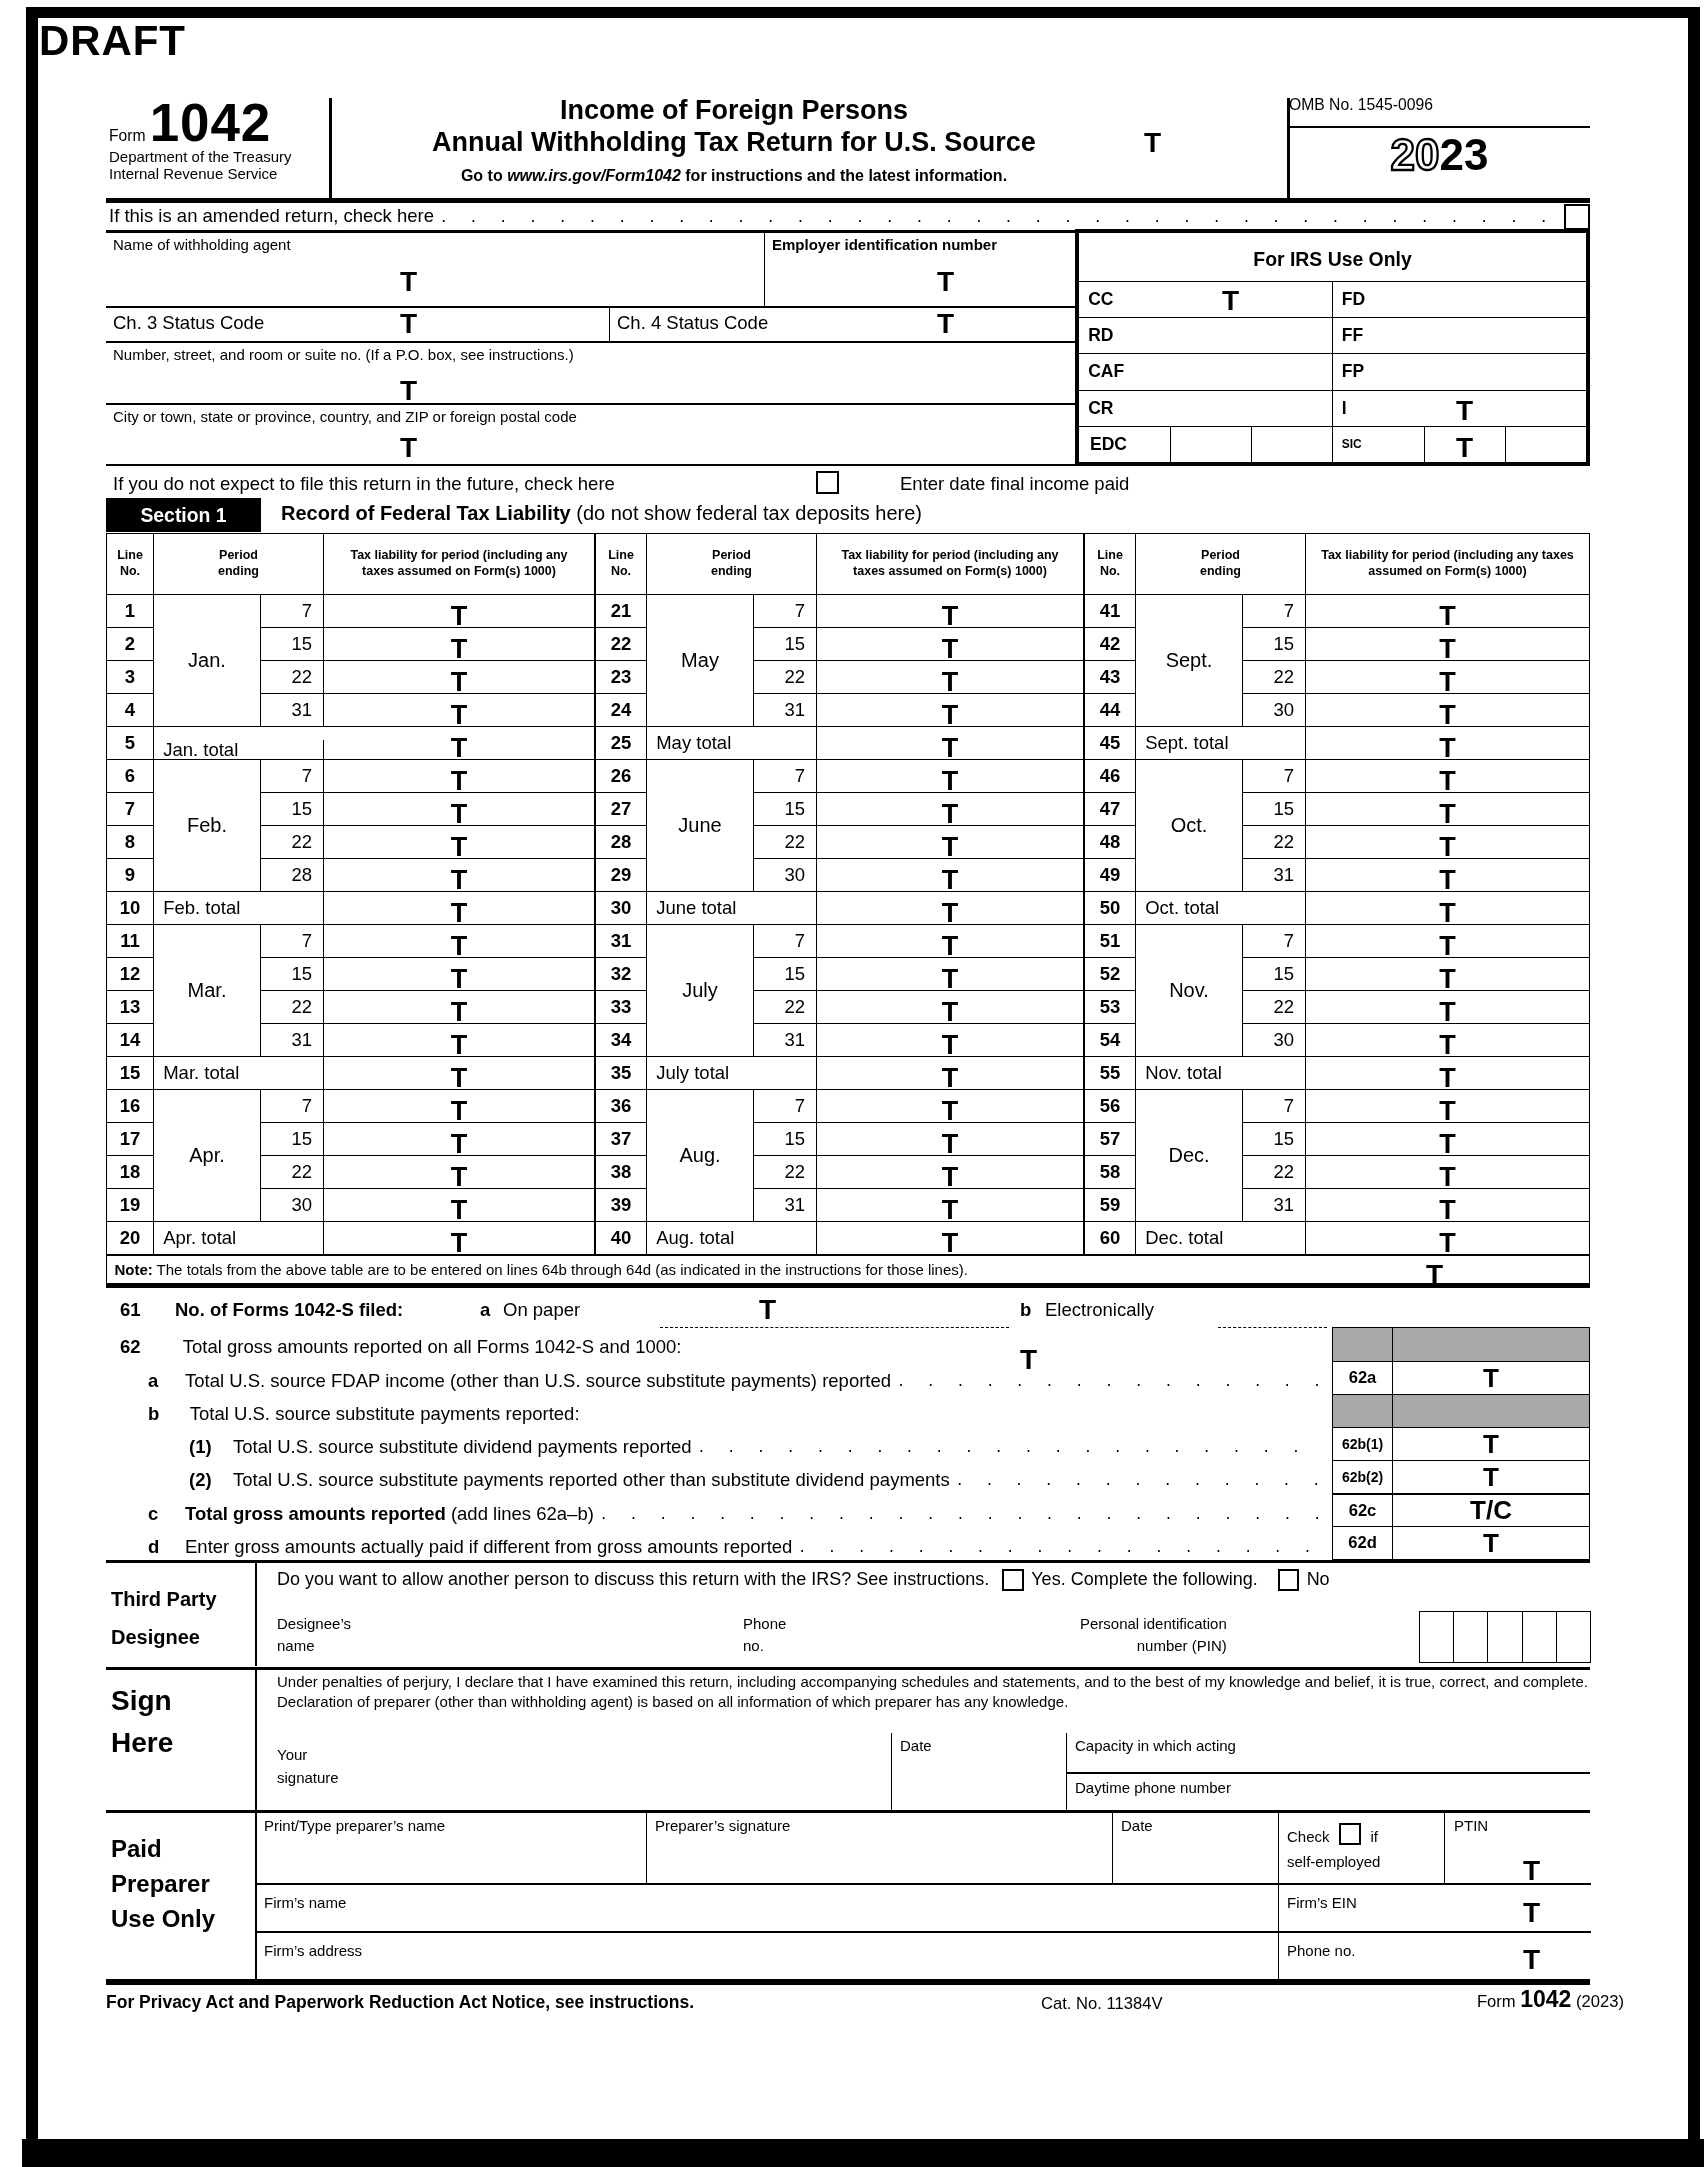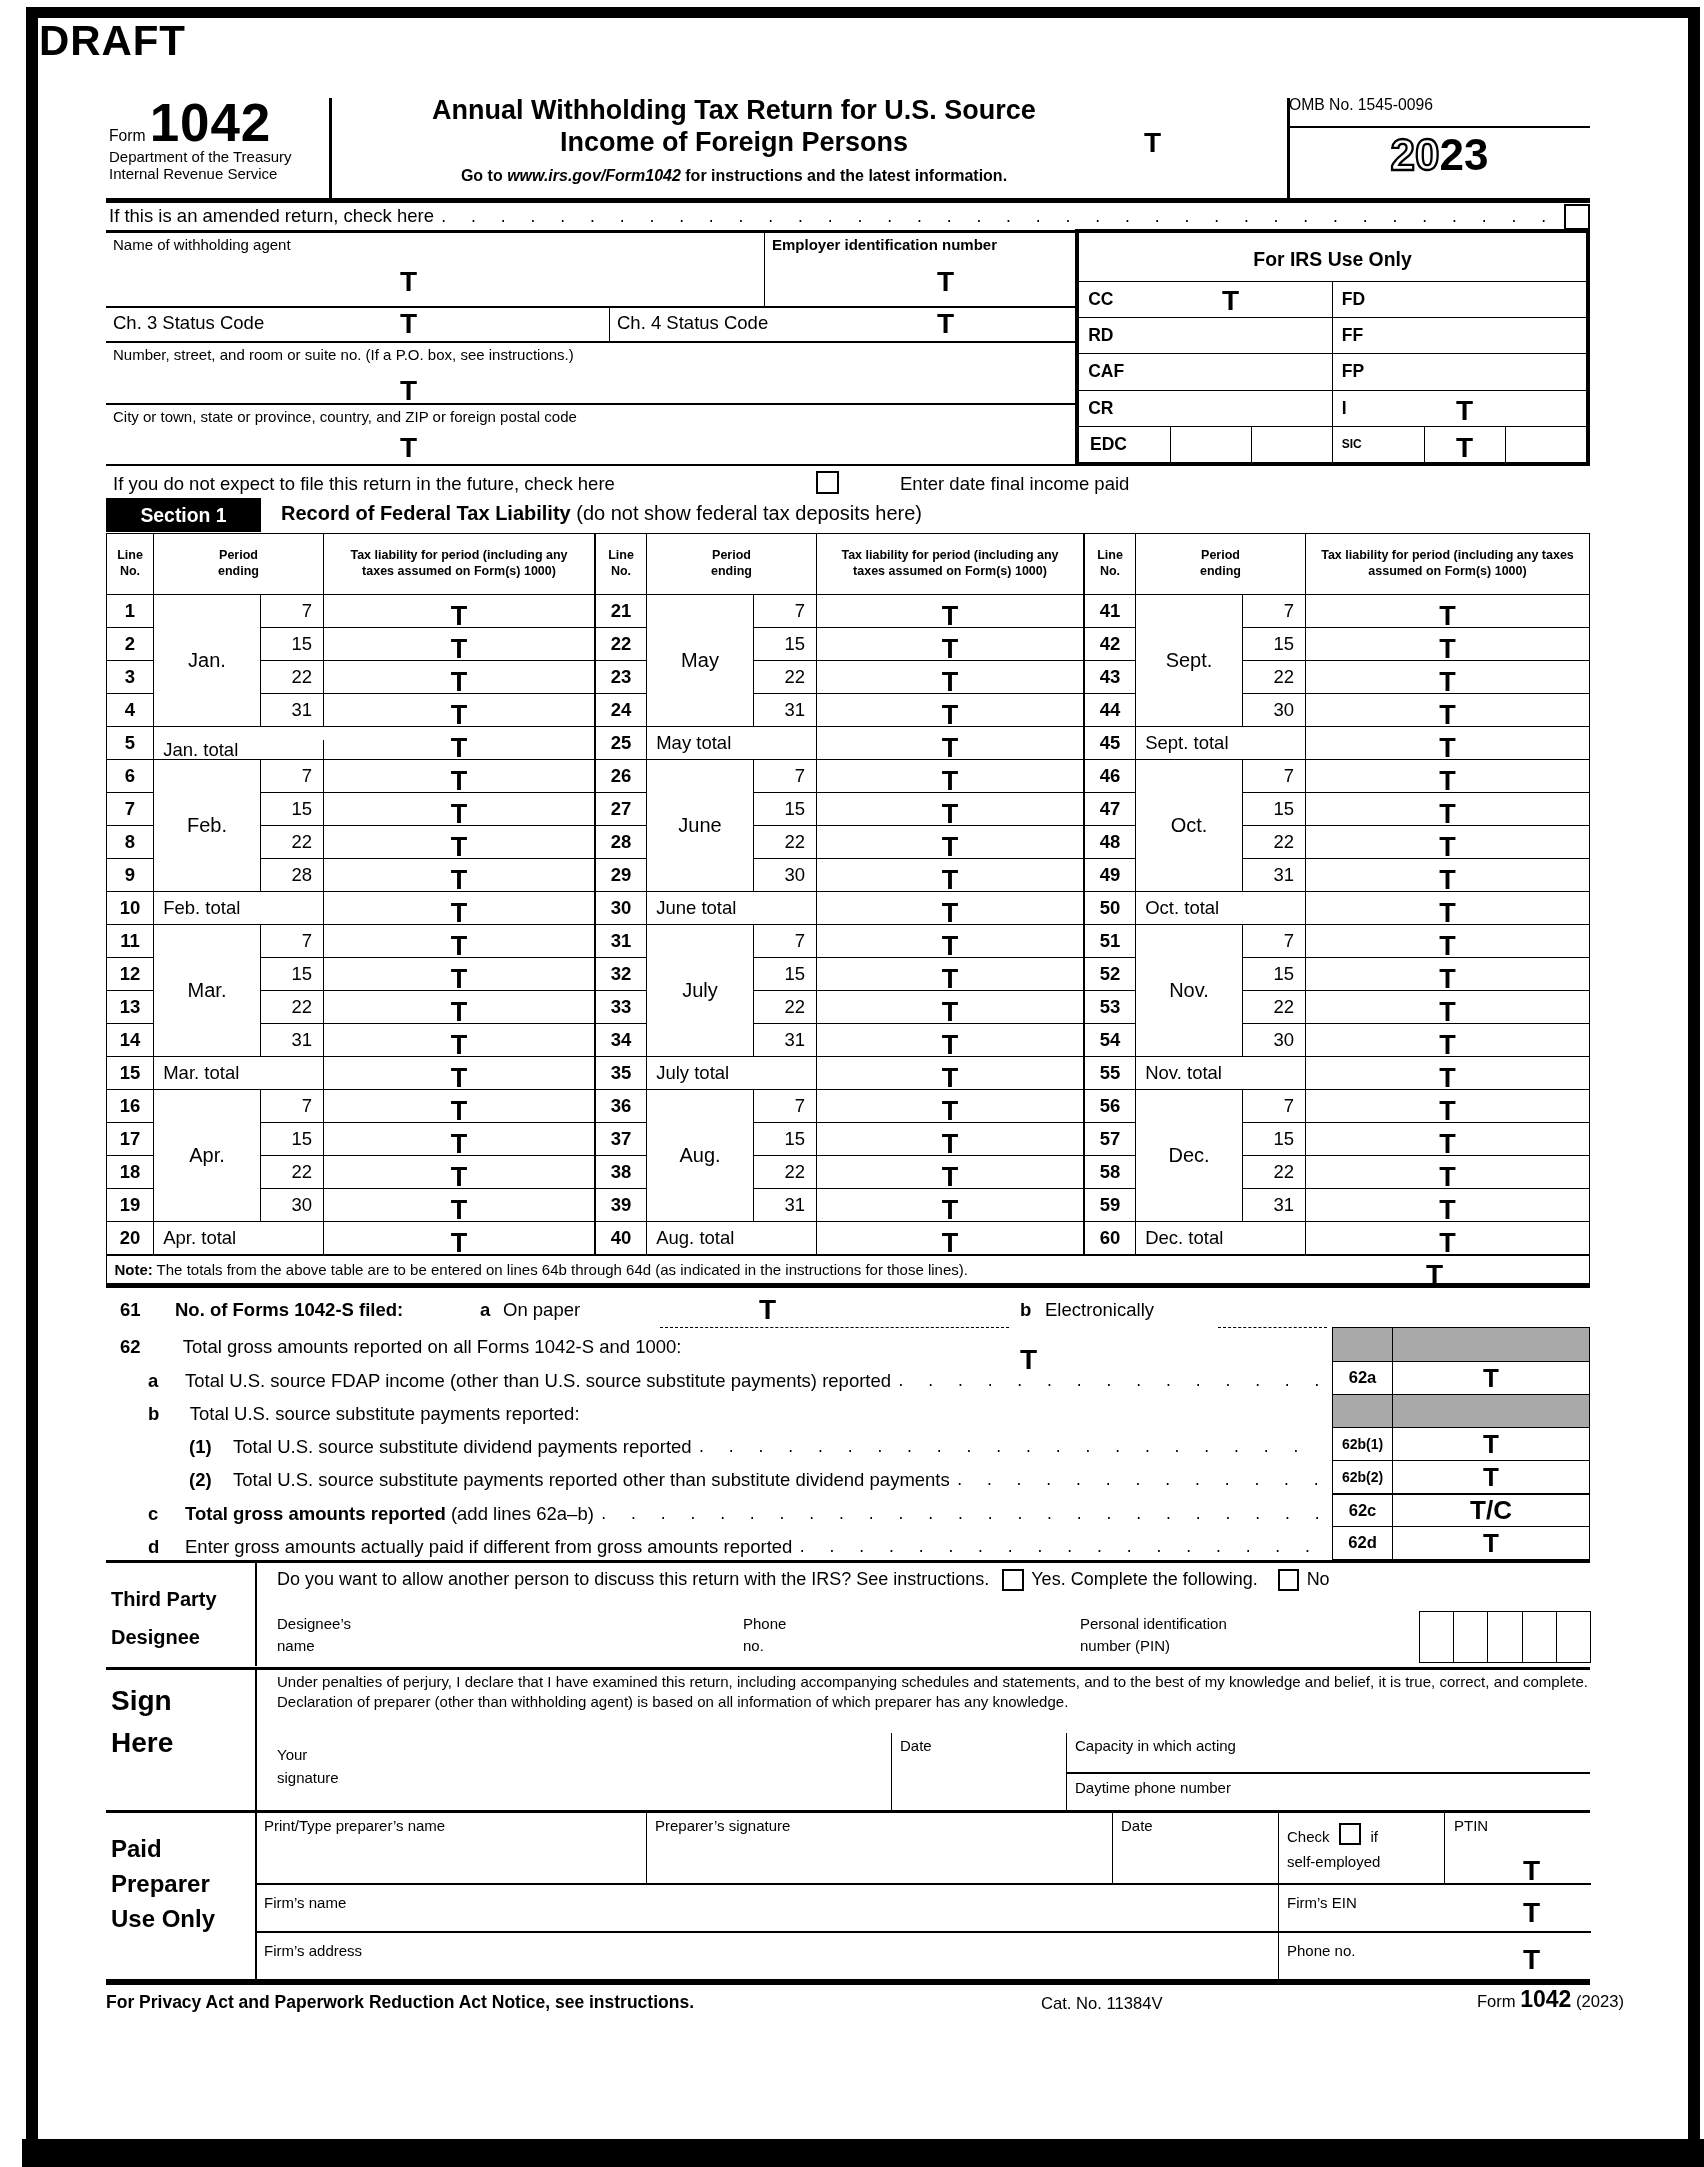--- a/index.html
+++ b/index.html
@@ -59,22 +59,22 @@
     <div style="white-space:nowrap;">
       <span style="font-size:15.7px;">Form</span>
       <span class="b" style="font-size:53px;letter-spacing:0.9px;">1042</span>
     </div>
     <div class="lbl-sm" style="margin-top:-5.5px;">Department of the Treasury</div>
     <div class="lbl-sm">Internal Revenue Service</div>
   </div>
   <div class="vr" style="left:329px;top:98px;height:100px;width:2.8px;"></div>
 
   <div class="abs" style="left:337px;top:94px;width:794px;text-align:center;">
+    <div class="b" style="font-size:27px;line-height:1.2;">Income of Foreign Persons</div>
     <div class="b" style="font-size:27px;line-height:1.2;">Annual Withholding Tax Return for U.S. Source</div>
-    <div class="b" style="font-size:27px;line-height:1.2;">Income of Foreign Persons</div>
     <div class="b" style="font-size:16px;margin-top:8.3px;">
       <span>Go to </span><span style="font-style:italic">www.irs.gov/Form1042</span><span> for instructions and the latest information.</span>
     </div>
   </div>
   <div class="tm" style="left:1144px;top:129px;">T</div>
 
   <div class="vr" style="left:1287px;top:98px;height:100px;width:2.8px;"></div>
   <div class="abs" style="left:1289px;top:96px;width:301px;text-align:left;">
     <div style="font-size:15.7px;">OMB No. 1545-0096</div>
   </div>
@@ -632,21 +632,21 @@
   <div class="abs lbl-sm" style="left:277px;top:1613px;line-height:1.45;">
     <div>Designee’s</div>
     <div>name</div>
   </div>
   <div class="abs" style="left:388px;top:1615px;width:323px;height:44px;"></div>
   <div class="abs lbl-sm" style="left:743px;top:1613px;line-height:1.45;">
     <div>Phone</div>
     <div>no.</div>
   </div>
   <div class="abs" style="left:812px;top:1615px;width:240px;height:44px;"></div>
-  <div class="abs lbl-sm" style="left:1080px;top:1613px;line-height:1.45;">
+  <div class="abs lbl-sm" style="left:1080px;top:1613px;line-height:1.45;text-align:right;">
     <div>Personal identification</div>
     <div>number (PIN)</div>
   </div>
   <div class="pin" id="pin-box" style="left:1419px;top:1611px;width:172px;height:52px;">
       <span></span>
       <span></span>
       <span></span>
       <span></span>
       <span></span>
     </div>

